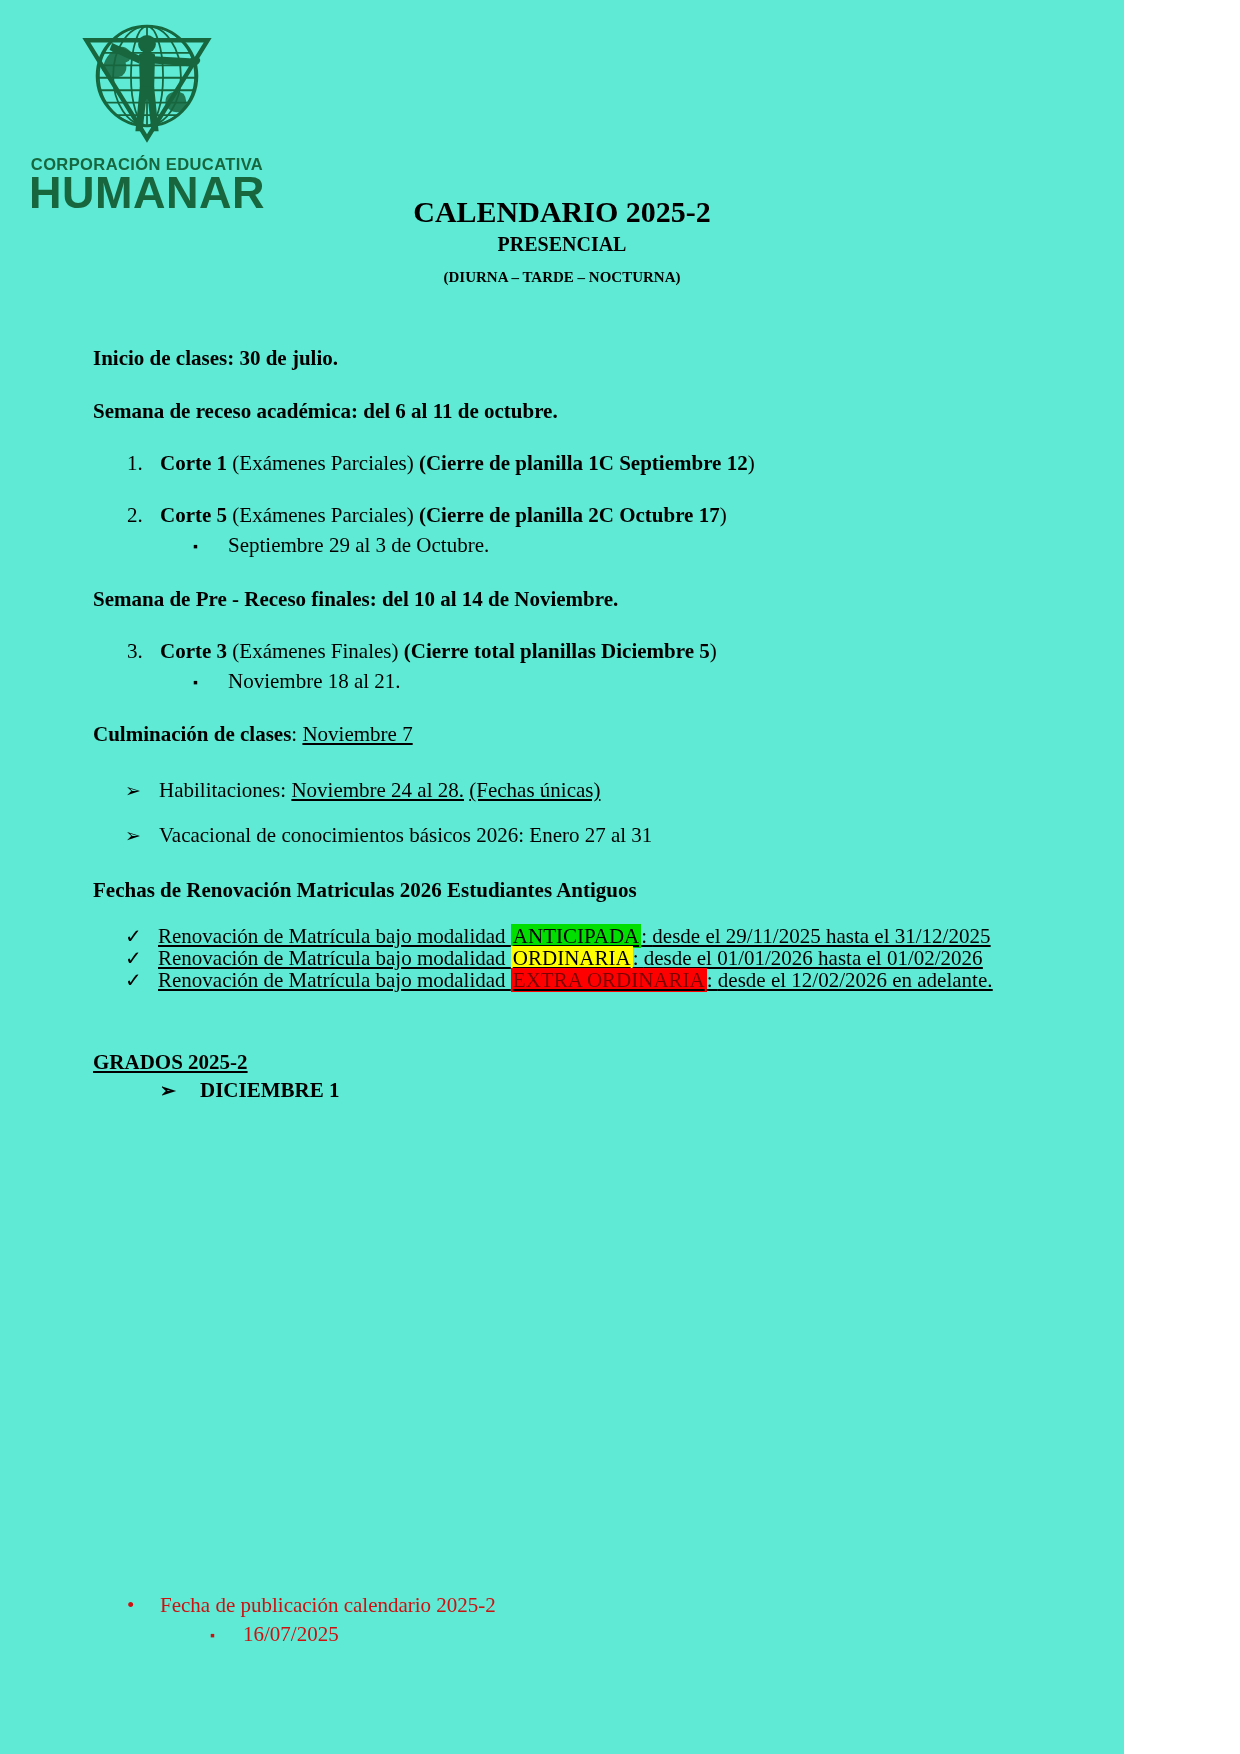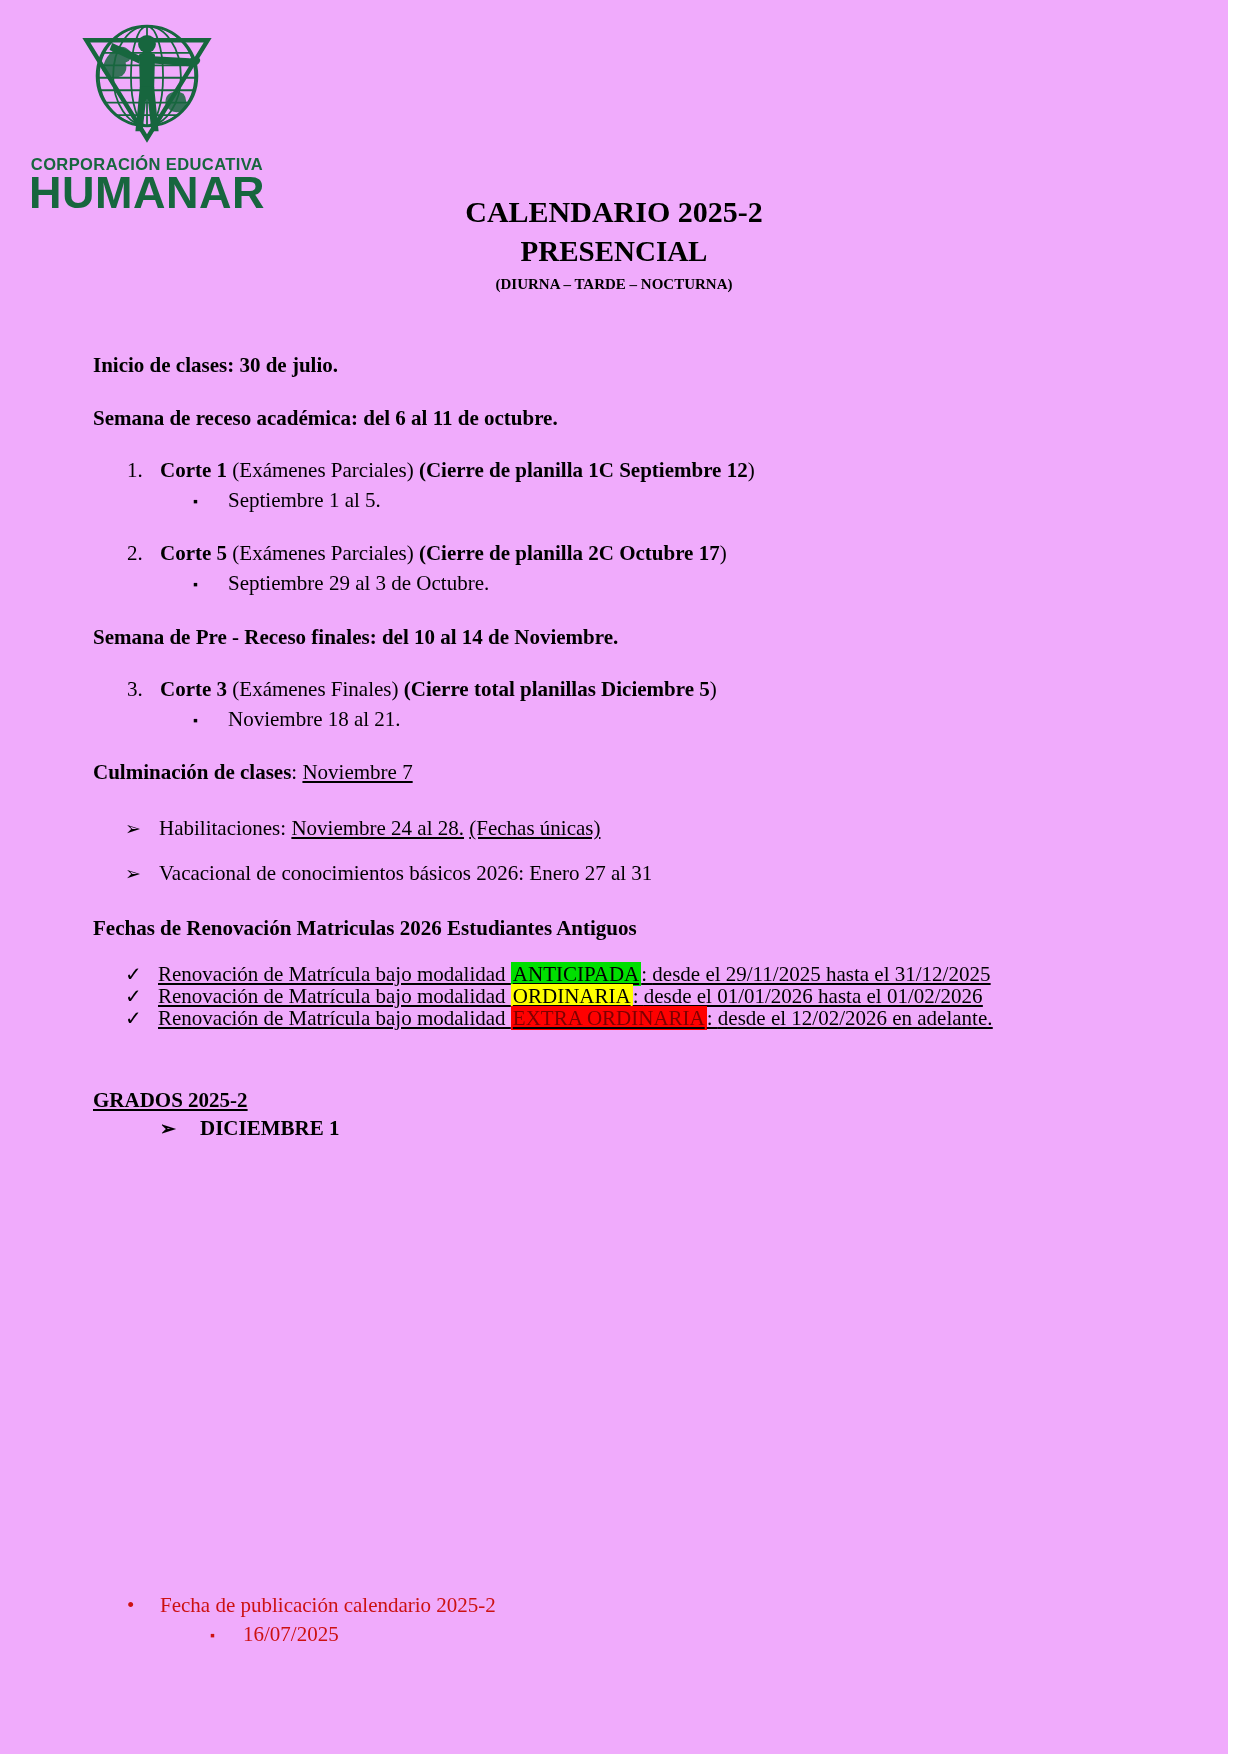--- a/index.html
+++ b/index.html
@@ -1,30 +1,30 @@
 <!DOCTYPE html>
 <html><head>
 <meta charset="utf-8">
 <style>
   html,body{margin:0;padding:0;background:#fff;}
-  .page{position:relative;width:1228px;height:1754px;background:#f0abfc;overflow:hidden;
+  .page{position:relative;width:1124px;height:1754px;background:#5eead4;overflow:hidden;
         font-family:"Liberation Serif","DejaVu Serif",serif;font-size:21px;color:#000;}
 
   
   .logo{position:absolute;top:14px;left:28px;width:238px;text-align:center;color:#17663E;}
   .logo svg{display:block;margin:0 auto;}
   .logo-org{font-family:"Liberation Sans","DejaVu Sans",sans-serif;font-weight:bold;
             font-size:16.5px;letter-spacing:0.4px;margin-top:1px;}
   .logo-name{font-family:"Liberation Sans","DejaVu Sans",sans-serif;font-weight:800;
              font-size:45px;letter-spacing:0.5px;line-height:0.85;}
 
   
   .header{padding-top:196px;text-align:center;font-weight:bold;}
   .title{font-size:30px;line-height:32px;}
-  .subtitle{font-size:29px;line-height:31px;margin-top:8px;}
+  .subtitle{font-size:20px;line-height:31px;margin-top:1px;}
   .modality{font-size:15px;line-height:24px;margin-top:5px;}
 
   .content{padding-left:93px;padding-right:55px;}
   .line{line-height:27px;}
   .b{font-weight:bold;}
   .u{text-decoration:underline;}
 
   .h-inicio{margin-top:56px;}
   .h-receso{margin-top:26px;}
   .corte{margin-top:25px;padding-left:34px;}
@@ -103,21 +103,20 @@
     <div class="modality">(DIURNA – TARDE – NOCTURNA)</div>
   </div>
 
   <div class="content">
 
     <div class="line b h-inicio">Inicio de clases: 30 de julio.</div>
 
     <div class="line b h-receso">Semana de receso académica: del 6 al 11 de octubre.</div>
 
     <div class="line corte"><span class="num">1.</span><span class="b">Corte 1</span><span> (Exámenes Parciales) </span><span class="b">(Cierre de planilla 1C Septiembre 12</span><span>)</span></div>
-    <div class="line sub"><span class="sq">▪</span><span>Septiembre 1 al 5.</span></div>
 
     <div class="line corte"><span class="num">2.</span><span class="b">Corte 5</span><span> (Exámenes Parciales) </span><span class="b">(Cierre de planilla 2C Octubre 17</span><span>)</span></div>
     <div class="line sub"><span class="sq">▪</span><span>Septiembre 29 al 3 de Octubre.</span></div>
 
     <div class="line b h-prereceso">Semana de Pre - Receso finales: del 10 al 14 de Noviembre.</div>
 
     <div class="line corte"><span class="num">3.</span><span class="b">Corte 3</span><span> (Exámenes Finales) </span><span class="b">(Cierre total planillas Diciembre 5</span><span>)</span></div>
     <div class="line sub"><span class="sq">▪</span><span>Noviembre 18 al 21.</span></div>
 
     <div class="line h-culmina"><span class="b">Culminación de clases</span><span>: </span><span class="u">Noviembre 7</span></div>

